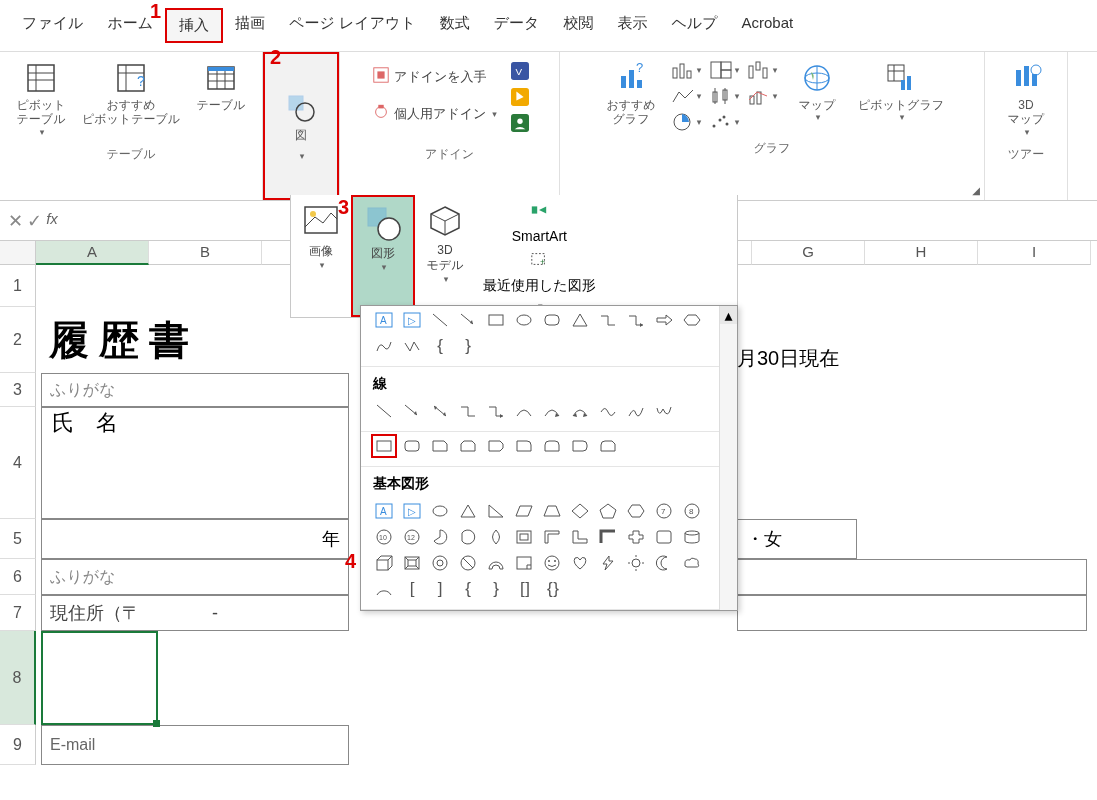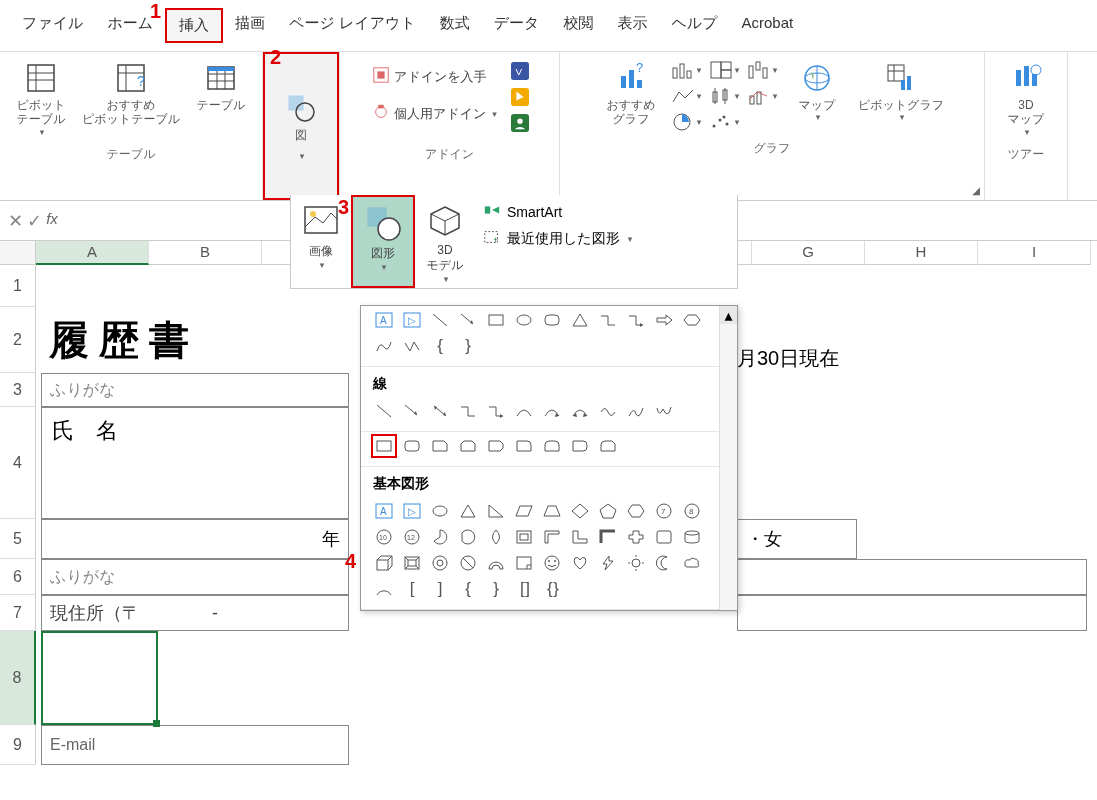--- a/index.html
+++ b/index.html
@@ -24,21 +24,21 @@
 .small-icon svg { width: 18px; height: 18px; }
 .small-row { display:flex; align-items:center; gap:4px; font-size:13px; color:#444; padding:2px 4px;}
 .chart-col { display:flex; flex-direction:column; gap:2px; padding:2px;}
 .chart-btn { width:32px; height:24px; display:flex; align-items:center; justify-content:center;}
 
 .sub-ribbon { position: absolute; left: 290px; top: 195px; width: 448px; background: #fff; display: flex; border: 1px solid #c8c8c8; border-top: none; z-index: 50; }
 .sub-btn { display:flex; flex-direction:column; align-items:center; padding: 6px 10px 4px; font-size: 12px; color:#444; text-align:center; }
 .sub-btn.highlight { background: #b0d8c8; border: 2px solid #d00; }
 .sub-btn .sub-icon { width:40px; height:40px; display:flex; align-items:center; justify-content:center; margin-bottom:2px;}
 .sub-side { display:flex; flex-direction:column; padding:6px 8px; gap:6px; font-size:14px;}
-.sub-side-row { display:flex; align-items:center; gap:6px;}
+.sub-side-row { display:flex; align-items:center; gap:6px;flex-direction:column;}
 
 .shapes-dropdown { position:absolute; left:360px; top:305px; width:378px; background:#fff; border:1px solid #999; z-index:60; box-shadow: 2px 2px 6px rgba(0,0,0,0.2); max-height: 495px; overflow: hidden;}
 .shapes-dropdown .scroll { position:absolute; right:0; top:0; bottom:0; width:18px; background:#f5f5f5; border-left:1px solid #ddd;}
 .shapes-dropdown .scroll .thumb-up { position:absolute; top:0; left:0; right:0; height:18px; display:flex; align-items:center; justify-content:center; background:#e8e8e8;}
 .shapes-cat { padding: 8px 12px 4px; font-size: 14px; font-weight: bold; }
 .shapes-row { display:flex; flex-wrap:wrap; padding: 2px 10px 8px; gap: 2px; border-bottom:1px solid #e5e5e5;}
 .shape-item { width: 26px; height: 24px; display:flex; align-items:center; justify-content:center; color:#555; font-size:17px; border:1px solid transparent;}
 .shape-item.highlight { border: 2px solid #d00; }
 
 .namebox-row { display:flex; align-items:center; height:40px; border-bottom:1px solid #ccc; background:#fff;}
@@ -830,21 +830,21 @@
     <div class="row" style="height:40px;">
         <div class="row-h">9</div>
       </div>
   </div>
 
   <div class="sheet-content">
     <div class="merged" style="left:4px; top:44px; width:308px; height:62px; border:none; font-size:40px; font-family:'MS Mincho',serif; font-weight:bold;">履 歴 書</div>
     <div style="position:absolute; left:700px; top:80px; font-size:20px;">月30日現在</div>
 
     <div class="merged thin-border" style="left:4px; top:108px; width:308px; height:34px; color:#888; font-size:16px;">ふりがな</div>
-    <div class="merged thin-border" style="left:4px; top:142px; width:308px; height:112px; font-size:22px; padding-left:10px; padding-top:8px; align-items:flex-start;">氏　名</div>
+    <div class="merged thin-border" style="left:4px; top:142px; width:308px; height:112px; font-size:22px; padding-left:10px; padding-top:0; align-items:flex-start;">氏　名</div>
     <div class="merged thin-border" style="left:4px; top:254px; width:308px; height:40px; justify-content:flex-end; padding-right:8px; font-size:18px;">年</div>
 
     <div class="merged thin-border" style="left:700px; top:254px; width:120px; height:40px; font-size:18px;">・女</div>
 
     <div class="merged thin-border" style="left:4px; top:294px; width:308px; height:36px; color:#888; font-size:16px;">ふりがな</div>
     <div class="merged thin-border" style="left:4px; top:330px; width:308px; height:36px; color:#444; font-size:18px;">現住所（〒　　　　-</div>
 
     <div class="merged thin-border" style="left:700px; top:294px; width:350px; height:36px;"></div>
     <div class="merged thin-border" style="left:700px; top:330px; width:350px; height:36px;"></div>
 

